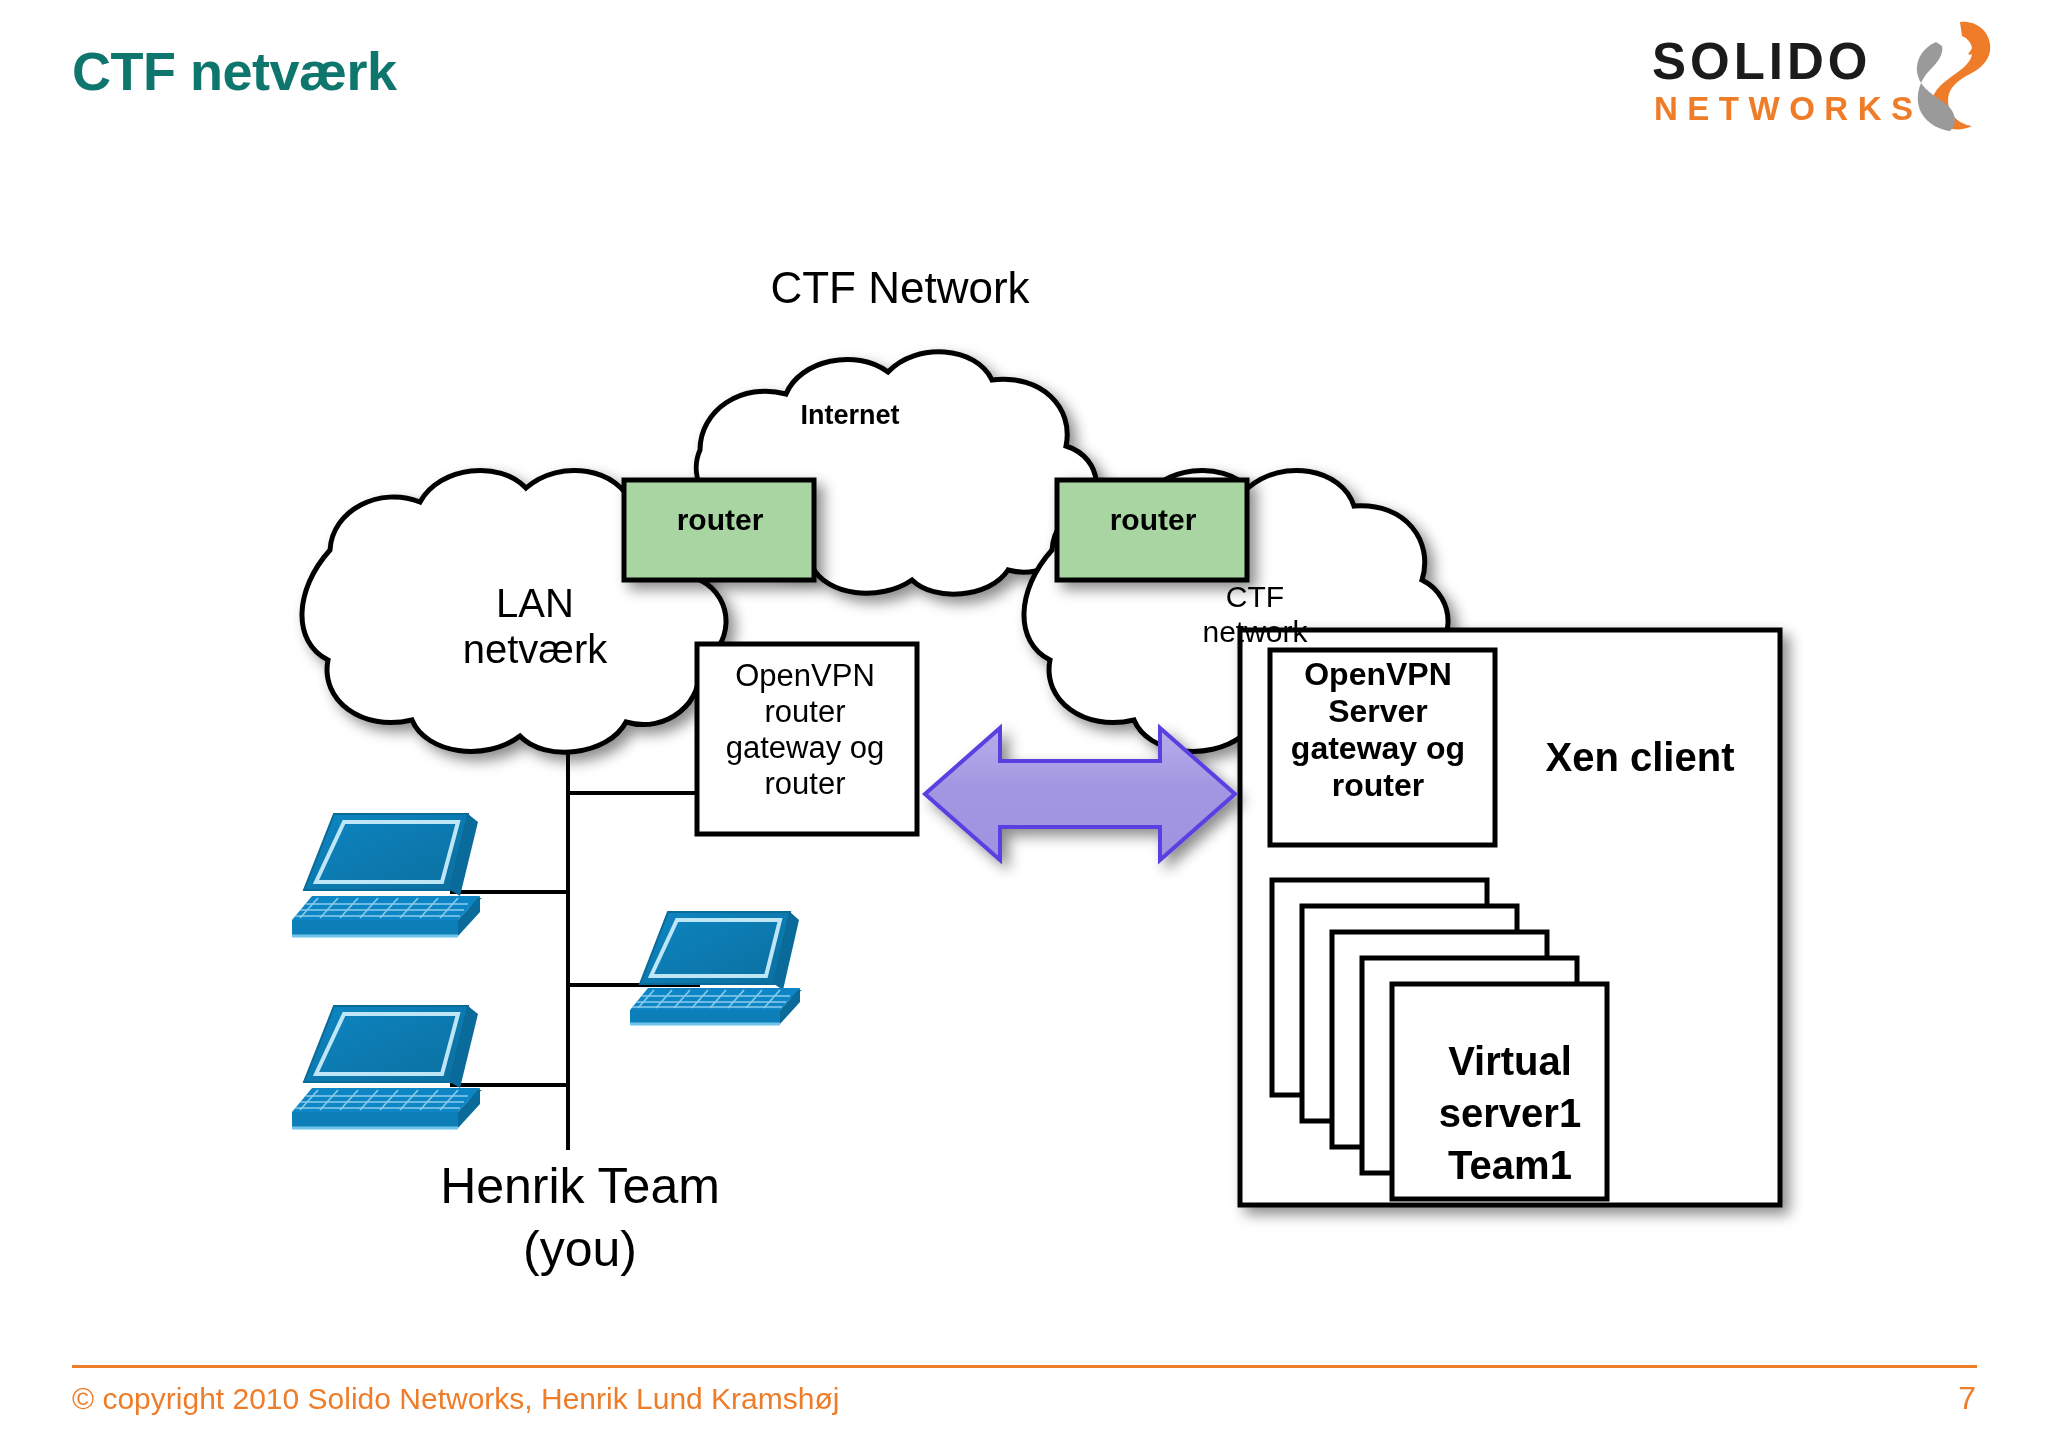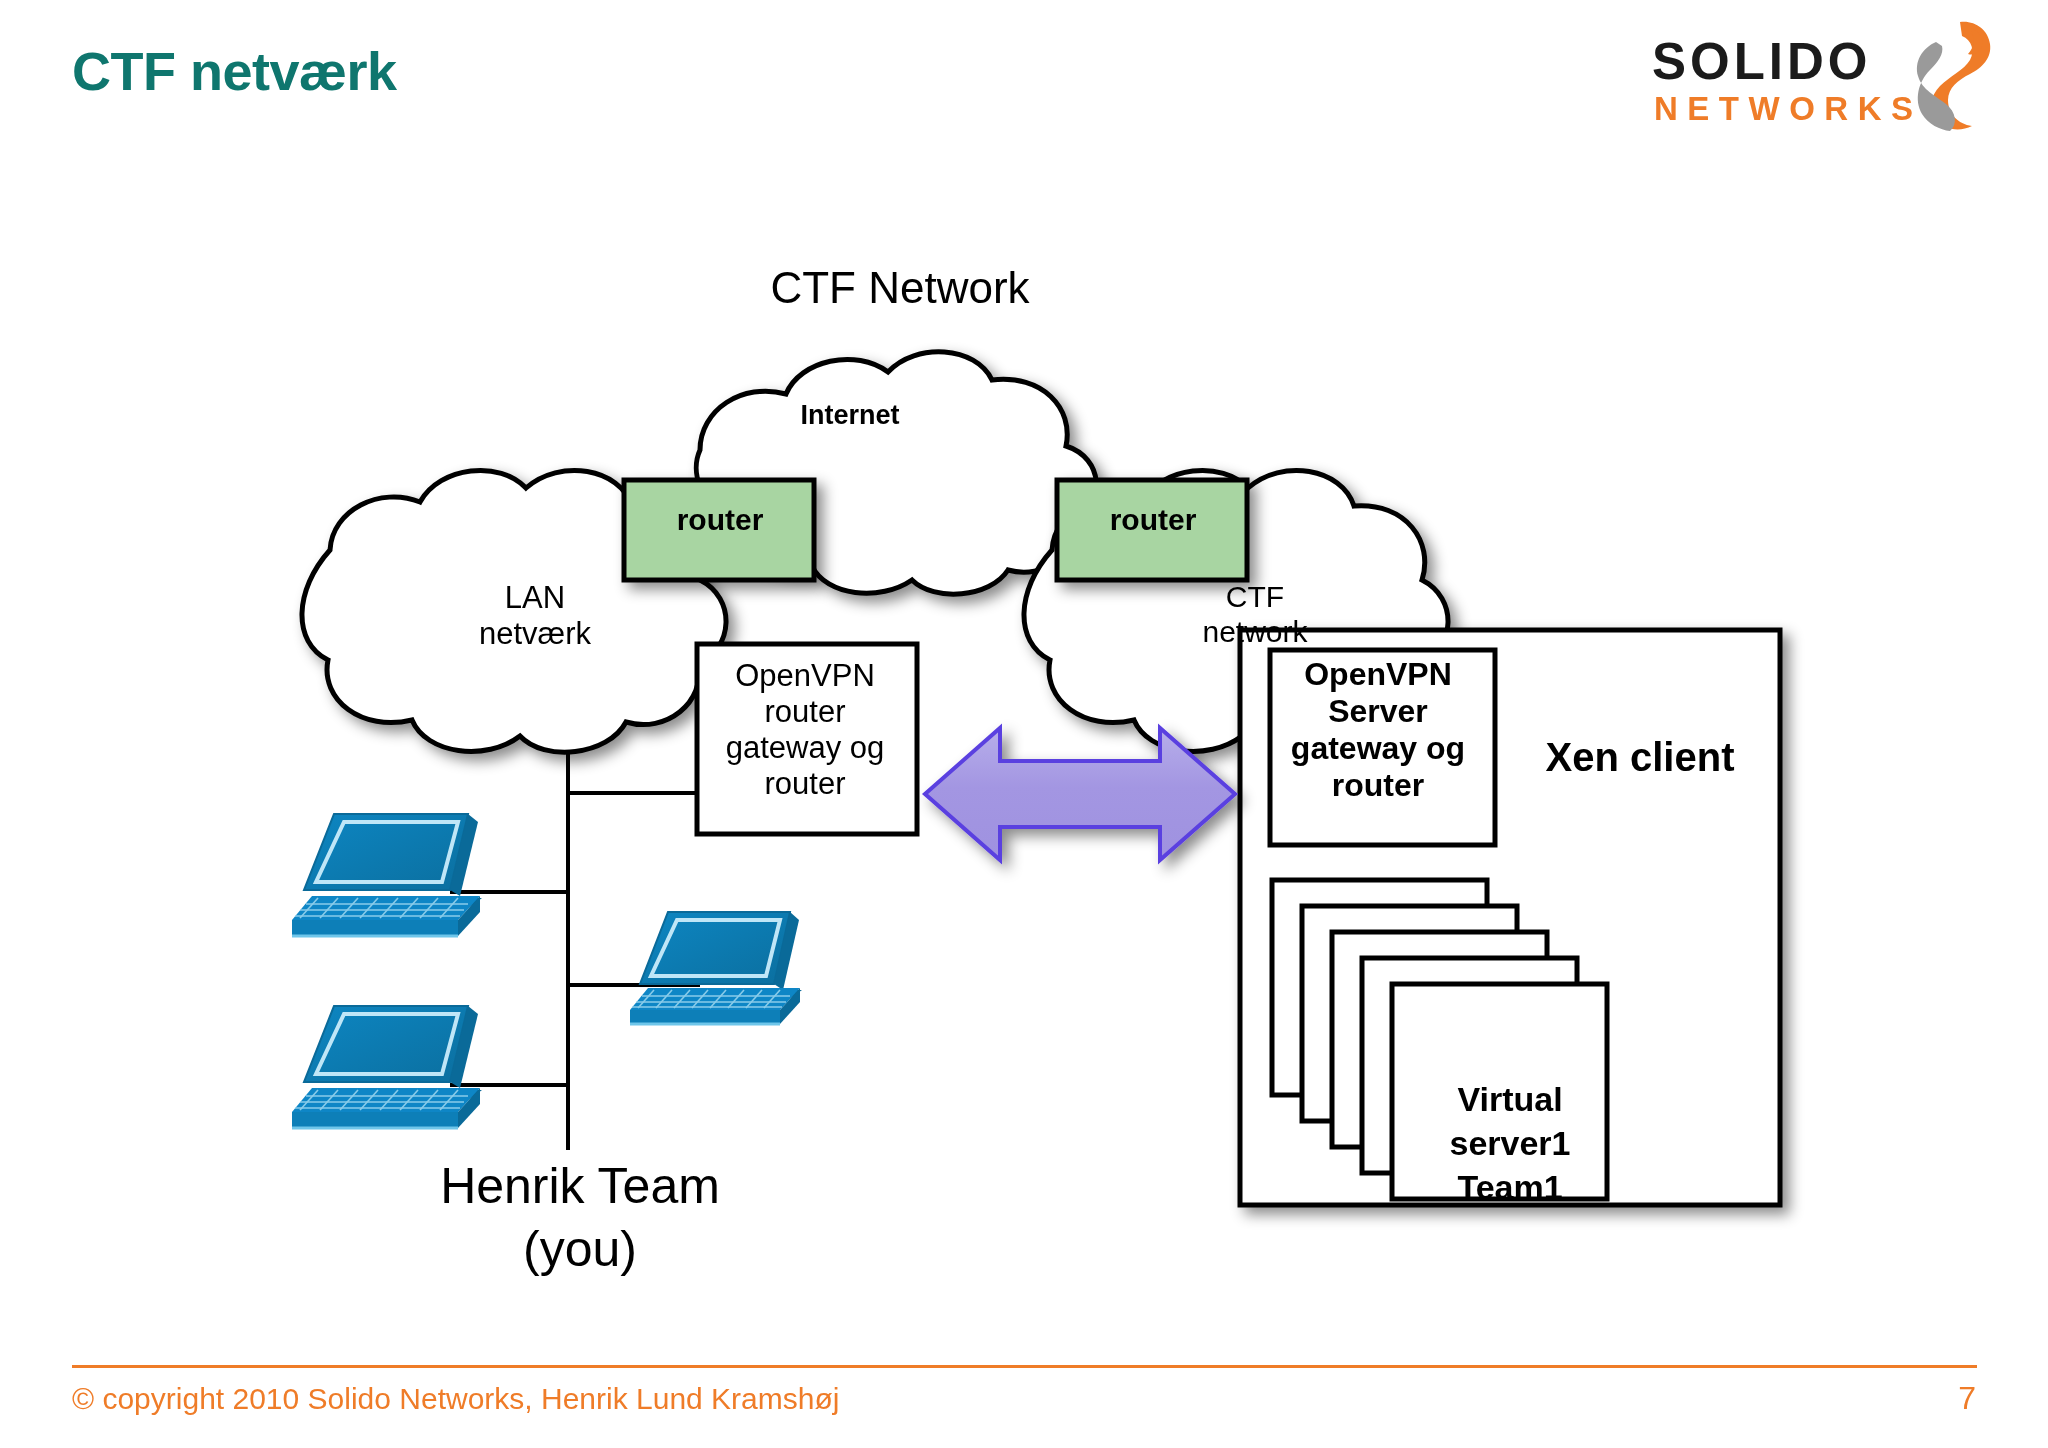--- a/index.html
+++ b/index.html
@@ -17,28 +17,28 @@
   #logo-mark{position:absolute;right:-4px;top:0px;width:96px;height:115px;}
 
   
   #diagram{position:absolute;left:0;top:150px;width:1772px;height:1160px;}
   #diagram svg{position:absolute;left:0;top:0;}
 
   .dlabel{position:absolute;text-align:center;color:#000;line-height:1.16;}
 
   #diagram-heading{left:690px;top:112px;width:420px;font-size:44px;}
   #lbl-internet{left:730px;top:250px;width:240px;font-size:27px;font-weight:bold;}
-  #lbl-lan{left:400px;top:430px;width:270px;font-size:31px;}
+  #lbl-lan{left:400px;top:430px;width:270px;font-size:40px;}
   #lbl-ctfnet{left:1120px;top:430px;width:270px;font-size:30px;}
   #lbl-router-left{left:630px;top:353px;width:180px;font-size:30px;font-weight:bold;}
   #lbl-router-right{left:1063px;top:353px;width:180px;font-size:30px;font-weight:bold;}
   #lbl-vpnclient{left:700px;top:508px;width:210px;font-size:31px;}
   #lbl-vpnserver{left:1268px;top:506px;width:220px;font-size:32px;font-weight:bold;}
   #lbl-xen{left:1490px;top:584px;width:300px;font-size:40px;font-weight:bold;}
-  #lbl-vserver{left:1395px;top:885px;width:230px;font-size:34px;font-weight:bold;line-height:1.3;margin-top:42px;}
+  #lbl-vserver{left:1395px;top:885px;width:230px;font-size:40px;font-weight:bold;line-height:1.3;}
   #lbl-hackerteam{left:370px;top:1005px;width:420px;font-size:50px;line-height:1.25;}
 
   
   #footer-rule{position:absolute;left:72px;top:1365px;width:1905px;height:3px;background:#ef7c28;}
   #footer-text{position:absolute;left:72px;top:1382px;font-size:30px;color:#ef7c28;}
   #page-number{position:absolute;right:72px;top:1380px;font-size:32px;color:#ef7c28;}
 </style>
 </head>
 <body>
 

